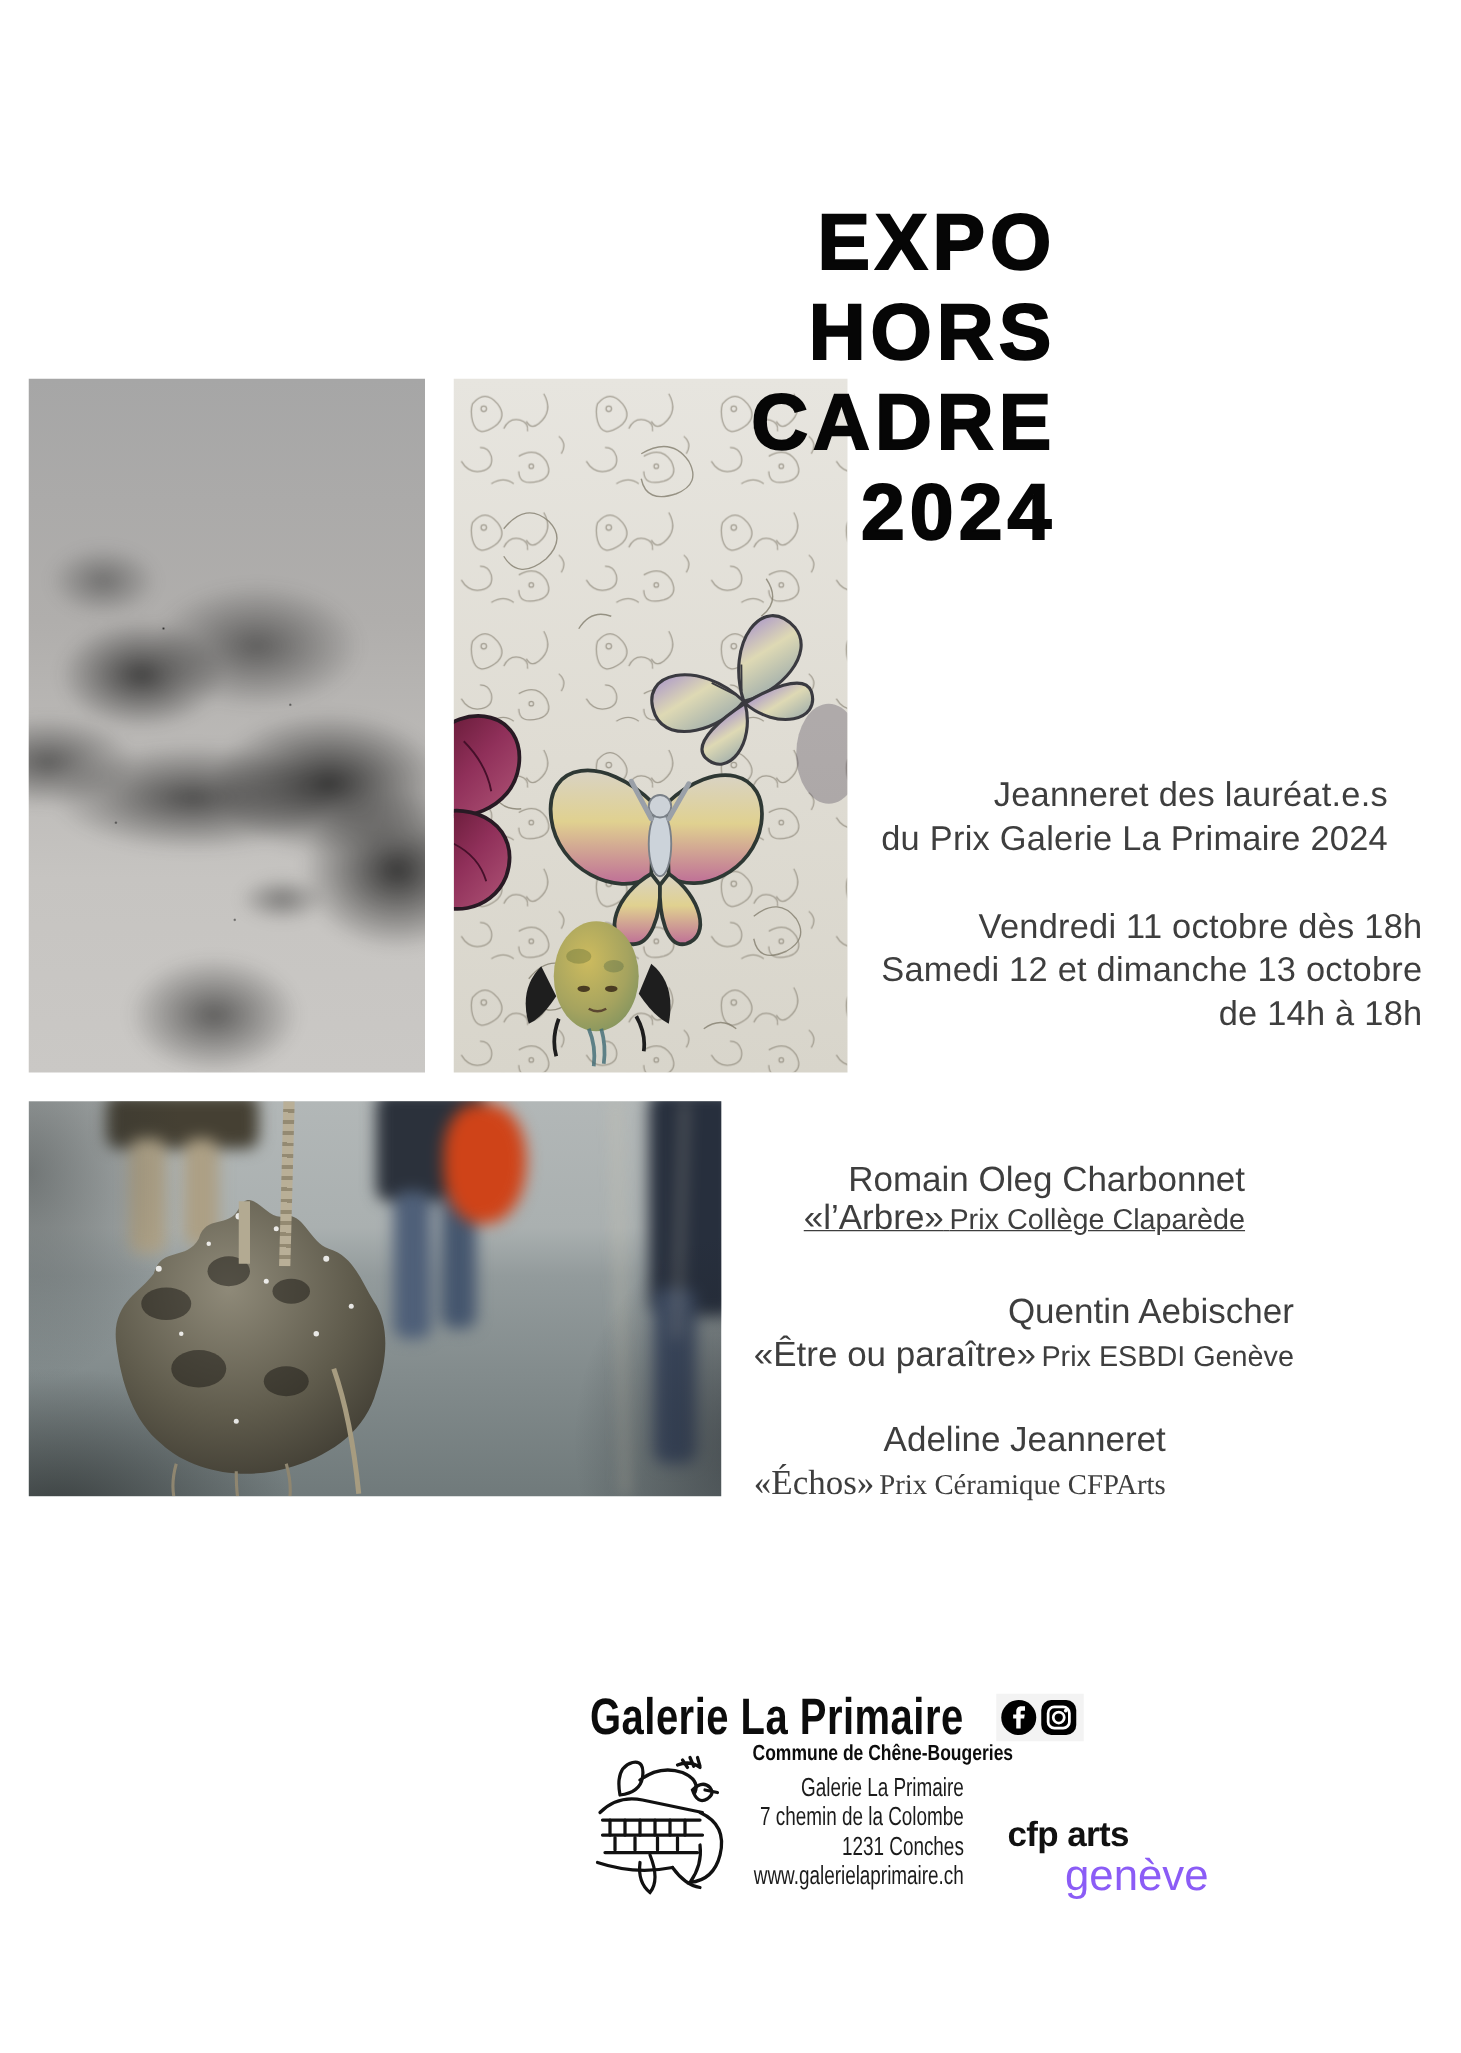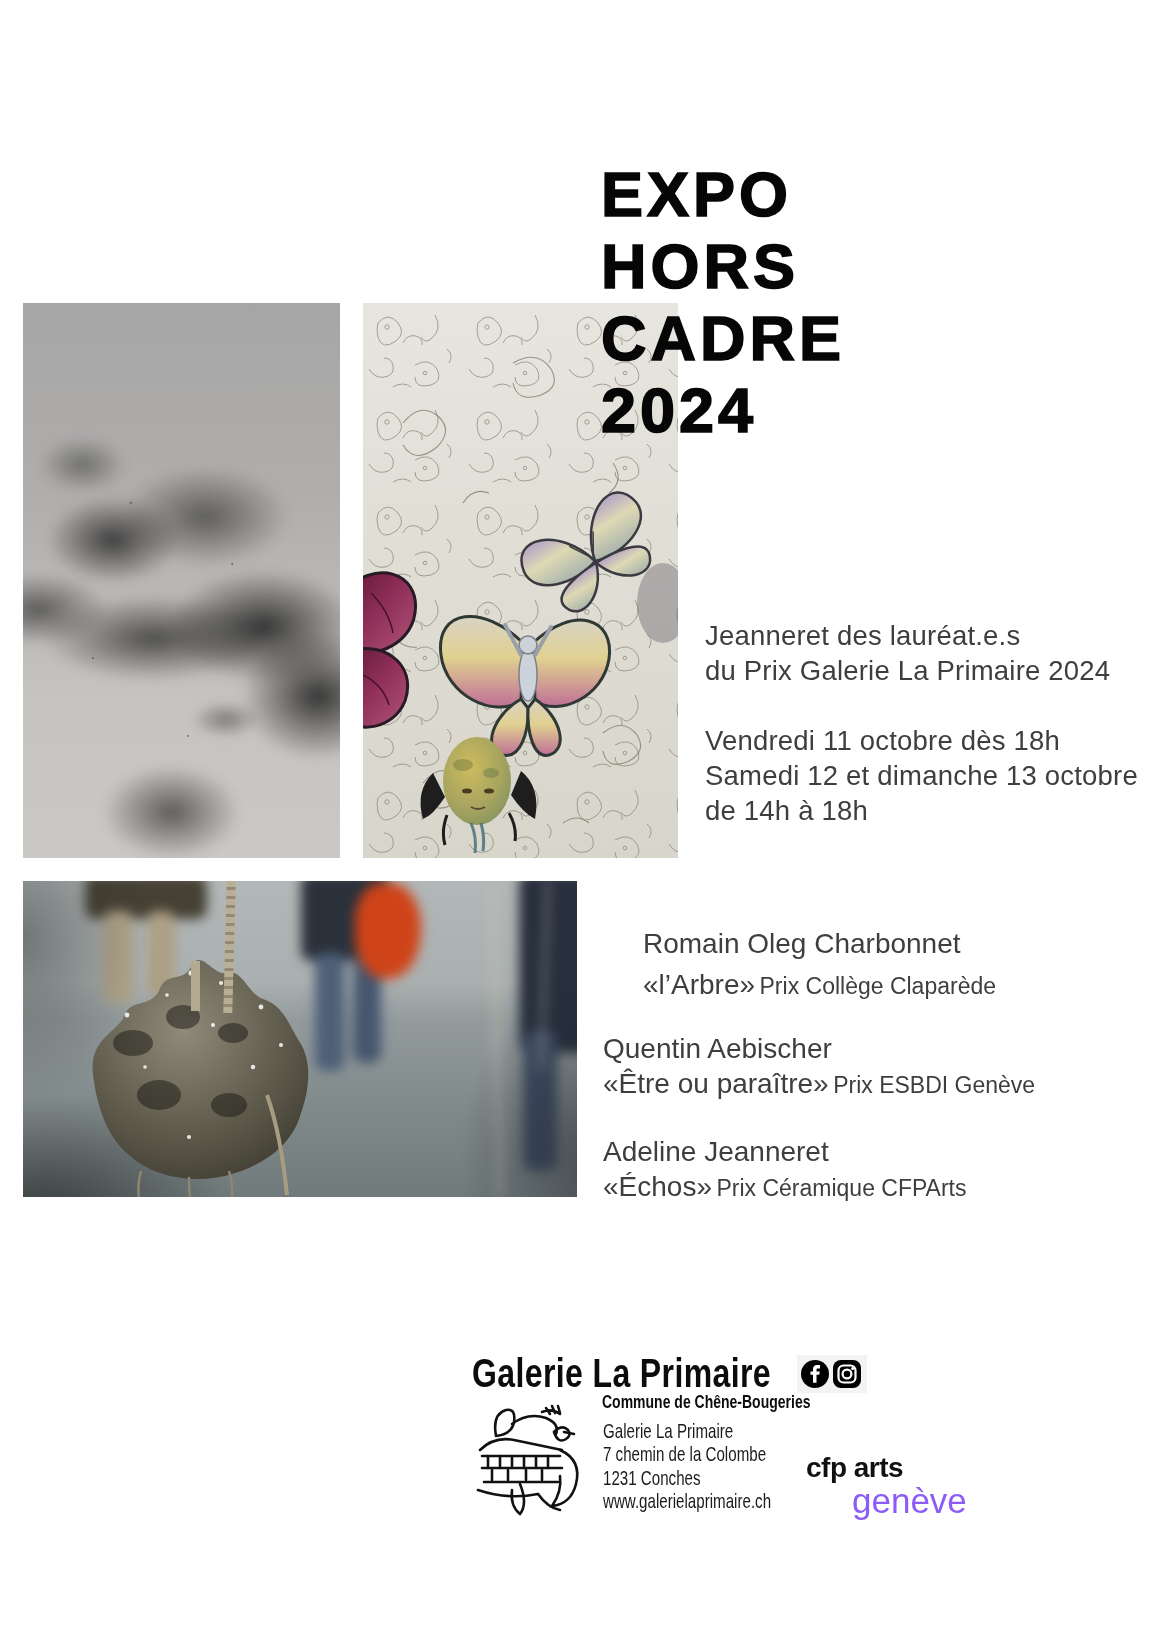--- a/index.html
+++ b/index.html
@@ -1,17 +1,17 @@
 <!DOCTYPE html>
 <html><head>
 <meta charset="utf-8">
 <style>
   html,body{margin:0;padding:0;background:#fff;}
   .page{position:relative;width:1169px;height:1642px;background:#ffffff;
-        font-family:"Liberation Sans",sans-serif;overflow:hidden;}
+        font-family:"Liberation Sans",sans-serif;overflow:hidden;text-align:right;}
 
   
   .headline{position:absolute;left:601px;top:158px;z-index:5;color:#060606;
             font-weight:900;font-size:63px;line-height:72px;letter-spacing:4px;
             -webkit-text-stroke:1.6px #060606;white-space:nowrap;}
 
   
   .txt{position:absolute;color:#3e3e3e;font-weight:300;white-space:nowrap;}
   .info{font-size:27.5px;line-height:35px;letter-spacing:.2px;}
   .artist-name{font-size:28px;line-height:35px;}
@@ -239,31 +239,31 @@
           <circle cx="210" cy="120" r="2"></circle>
       </g>
       <rect x="120" y="36" width="9" height="50" fill="#b3aa92"></rect>
       <path d="M196,170 q14,40 20,100" stroke="#a79c80" stroke-width="4" fill="none"></path>
       <path d="M70,246 q-4,14 -2,26 M118,252 q0,12 1,20 M158,246 q4,14 3,26" stroke="#8f8670" stroke-width="2.5" fill="none"></path>
     </svg>
   </div>
 
   <div class="txt" style="left:603px;top:926px;margin-left:40px;">
     <div class="artist-name">Romain Oleg Charbonnet</div>
-    <div style="line-height:47px;"><span class="artist-work">«l’Arbre»</span>
+    <div style="line-height:25px;text-decoration:underline;"><span class="artist-work">«l’Arbre»</span>
       <span class="artist-prize">Prix Collège Claparède</span></div>
   </div>
   <div class="txt" style="left:603px;top:1031px;">
     <div class="artist-name">Quentin Aebischer</div>
     <div style="line-height:35px;"><span class="artist-work">«Être ou paraître»</span>
       <span class="artist-prize">Prix ESBDI Genève</span></div>
   </div>
   <div class="txt" style="left:603px;top:1134px;">
     <div class="artist-name">Adeline Jeanneret</div>
-    <div style="line-height:35px;"><span class="artist-work">«Échos»</span>
+    <div style="line-height:35px;font-family:Liberation Serif, serif;"><span class="artist-work">«Échos»</span>
       <span class="artist-prize">Prix Céramique CFPArts</span></div>
   </div>
 
   <div class="f-title">Galerie La Primaire</div>
 
   <div class="social-wrap">
     <svg width="30" height="30" viewBox="0 0 30 30">
       <circle cx="15" cy="15" r="14" fill="#000"></circle>
       <path d="M17.5,9.5 h2.5 v-3.5 h-3 c-2.6,0 -4,1.7 -4,4 v2.5 h-2.5 v3.3 h2.5 v8 h3.5 v-8 h2.8 l.5,-3.3 h-3.3 v-1.8 c0,-.8 .4,-1.2 1,-1.2 Z" fill="#fff"></path>
     </svg>

